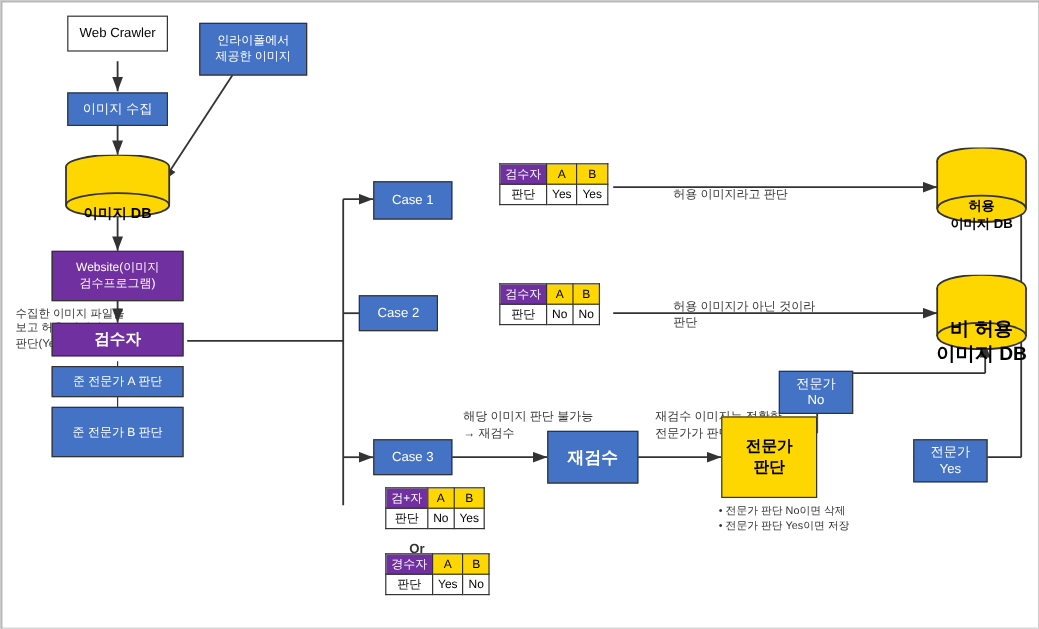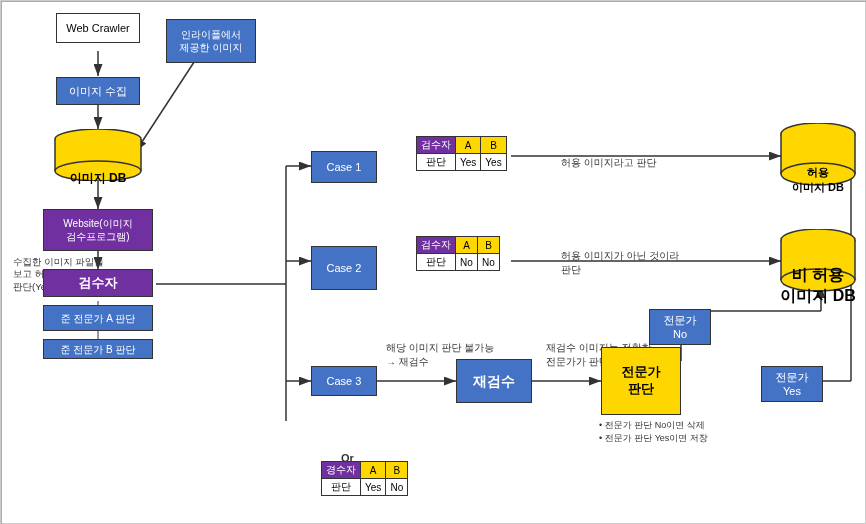--- a/index.html
+++ b/index.html
@@ -196,29 +196,29 @@
   </div>
 
   <div class="box-rect box-purple-filled" style="left:42px;top:268px;width:110px;height:28px;font-size:13px;font-weight:bold;">
     <span>검수자</span>
   </div>
 
   <div class="box-rect box-blue-filled" style="left:42px;top:304px;width:110px;height:26px;font-size:10px;">
     <span>준 전문가 A 판단</span>
   </div>
 
-  <div class="box-rect box-blue-filled" style="left:42px;top:338px;width:110px;height:20px;font-size:10px;">
+  <div class="box-rect box-blue-filled" style="left:42px;top:338px;width:110px;height:42px;font-size:10px;">
     <span>준 전문가 B 판단</span>
   </div>
 
   <div class="box-rect box-blue-filled" style="left:310px;top:150px;width:66px;height:32px;font-size:11px;">
     <span>Case 1</span>
   </div>
 
-  <div class="box-rect box-blue-filled" style="left:310px;top:245px;width:66px;height:44px;font-size:11px;">
+  <div class="box-rect box-blue-filled" style="left:298px;top:245px;width:66px;height:30px;font-size:11px;">
     <span>Case 2</span>
   </div>
 
   <div class="box-rect box-blue-filled" style="left:310px;top:365px;width:66px;height:30px;font-size:11px;">
     <span>Case 3</span>
   </div>
 
   <table class="mini-table" style="left:415px;top:135px;">
     <tbody>
         <tr>
@@ -242,20 +242,34 @@
       <td class="cell-yellow">B</td>
     </tr>
     <tr>
       <td>판단</td>
       <td>No</td>
       <td>No</td>
     </tr>
   </tbody>
     </table>
 
+  <table class="mini-table" style="left:320px;top:405px;">
+    <tbody>
+        <tr>
+      <td class="header-purple">검+자</td>
+      <td class="cell-yellow">A</td>
+      <td class="cell-yellow">B</td>
+    </tr>
+    <tr>
+      <td>판단</td>
+      <td>No</td>
+      <td>Yes</td>
+    </tr>
+  </tbody>
+    </table>
 
   <div class="text-label" style="left:340px;top:450px;font-size:11px;font-weight:bold;">Or</div>
 
   <table class="mini-table" style="left:320px;top:460px;">
     <tbody>
         <tr>
       <td class="header-purple">경수자</td>
       <td class="cell-yellow">A</td>
       <td class="cell-yellow">B</td>
     </tr>

